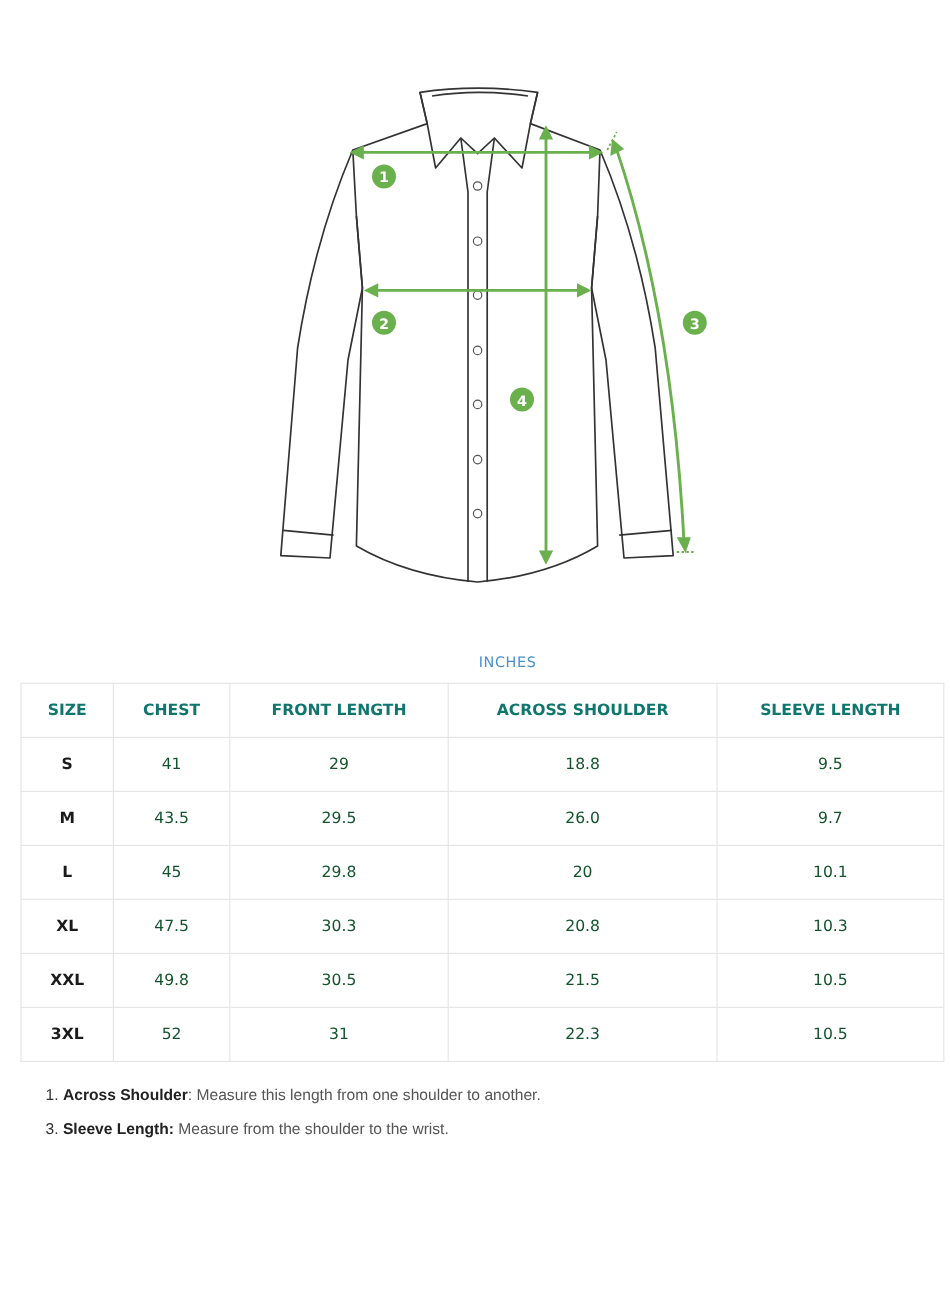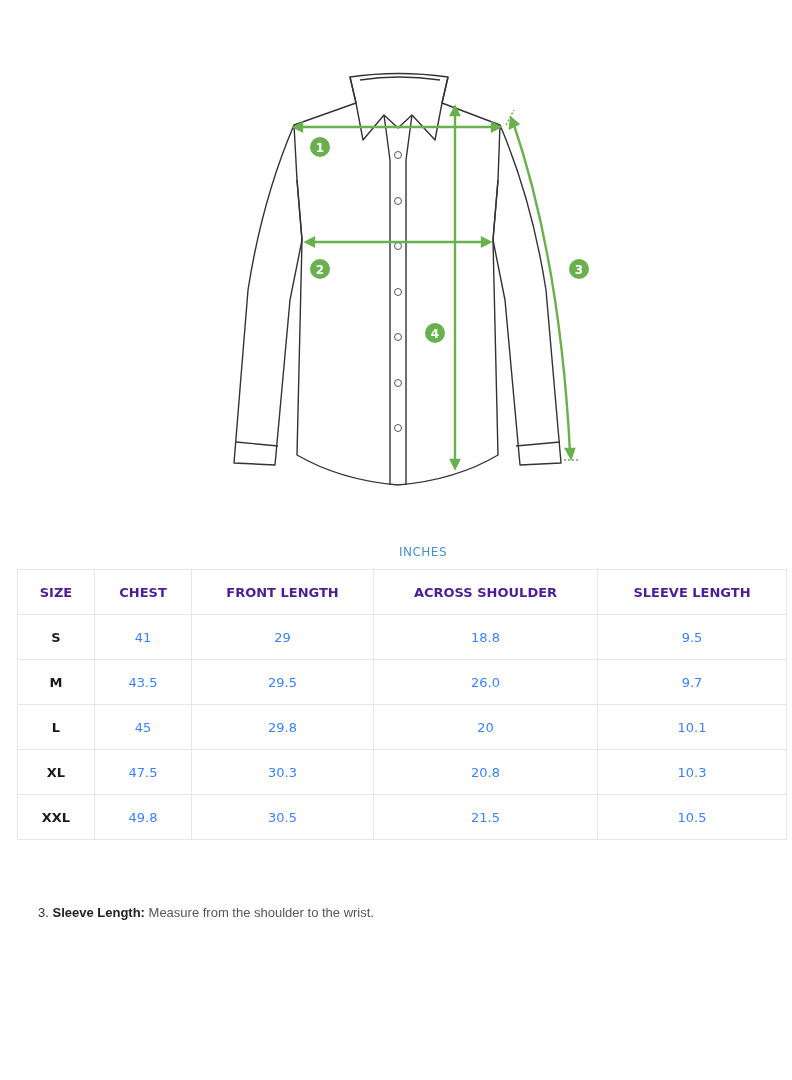--- a/index.html
+++ b/index.html
@@ -1,22 +1,22 @@
 <!DOCTYPE html>
 <html><head>
 <meta charset="utf-8">
 <style>
   html, body { margin: 0; padding: 0; background: #ffffff; }
   body { width: 792px; height: 1080px; position: relative; overflow: hidden; font-family: "DejaVu Sans", sans-serif; }
   .diagram { position: absolute; left: 0; top: 0; width: 792px; height: 520px; }
   .unit-label { position: absolute; top: 545px; left: 0; width: 846px; text-align: center; color: #4a90c8; font-size: 12px; letter-spacing: 0.5px; font-family: "DejaVu Sans", sans-serif; }
   table.size-table { position: absolute; left: 17px; top: 569px; width: 769px; border-collapse: collapse; table-layout: fixed; }
   table.size-table th, table.size-table td { border: 1px solid #e6e6e6; text-align: center; height: 44px; padding: 0; color: #222; }
-  table.size-table th { font-weight: bold; font-size: 13px; color: #4c1d95; }
-  table.size-table td { font-size: 13px; color: #3b82f6; }
+  table.size-table th { font-weight: bold; font-size: 13px; color: #0f766e; }
+  table.size-table td { font-size: 13px; color: #14532d; }
   table.size-table td.size-col { font-weight: bold; color: #1a1a1a; }
   .notes { position: absolute; left: 38px; top: 903px; margin: 0; padding: 0; list-style: none; font-family: "Liberation Sans", sans-serif; font-size: 13px; color: #555; }
   .notes li { height: 28px; line-height: 20px; }
   .notes .num { color: #333; }
   .notes b { color: #222; }
 </style>
 </head>
 <body>
 
 <svg class="diagram" viewBox="0 0 792 520" xmlns="http://www.w3.org/2000/svg">
@@ -129,18 +129,26 @@
       <td>20.8</td>
       <td>10.3</td>
     </tr>
     <tr>
       <td class="size-col">XXL</td>
       <td>49.8</td>
       <td>30.5</td>
       <td>21.5</td>
       <td>10.5</td>
     </tr>
+    <tr>
+      <td class="size-col">3XL</td>
+      <td>52</td>
+      <td>31</td>
+      <td>22.3</td>
+      <td>10.5</td>
+    </tr>
   </tbody>
 </table>
 
 <ul class="notes">
+  <li><span class="num">1.</span> <b>Across Shoulder</b><span>:</span><span> Measure this length from one shoulder to another.</span></li>
   <li><span class="num">3.</span> <b>Sleeve Length:</b><span></span><span> Measure from the shoulder to the wrist.</span></li>
 </ul>
 
 </body></html>

